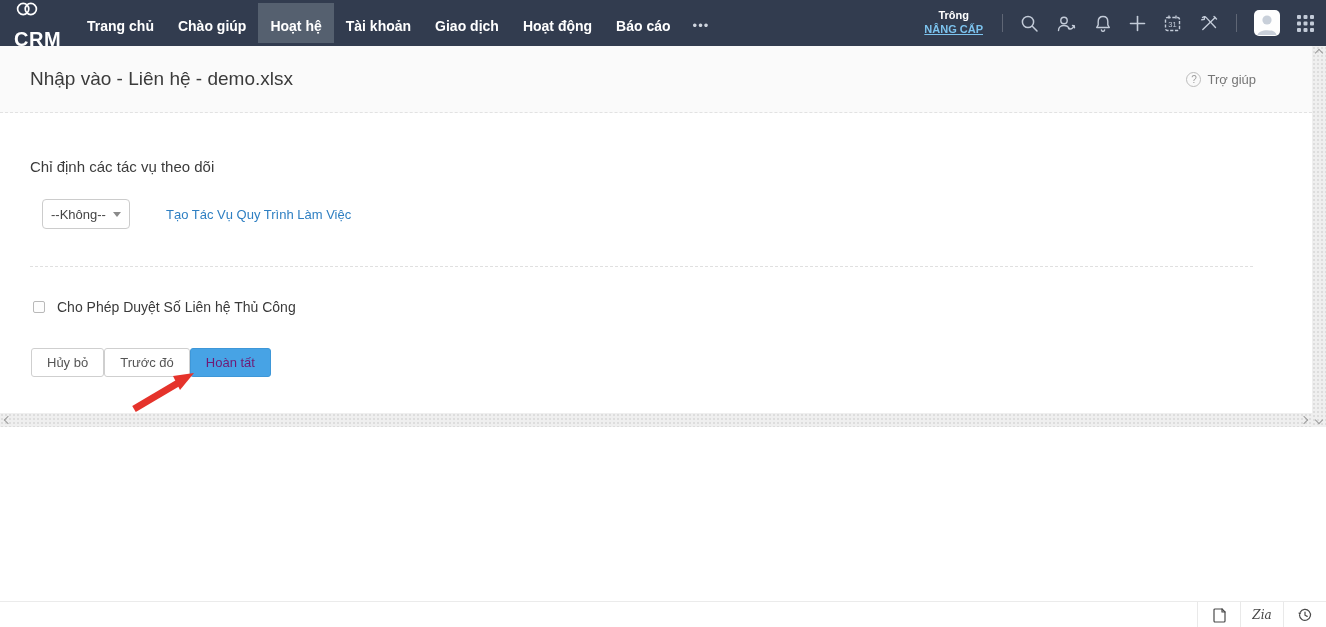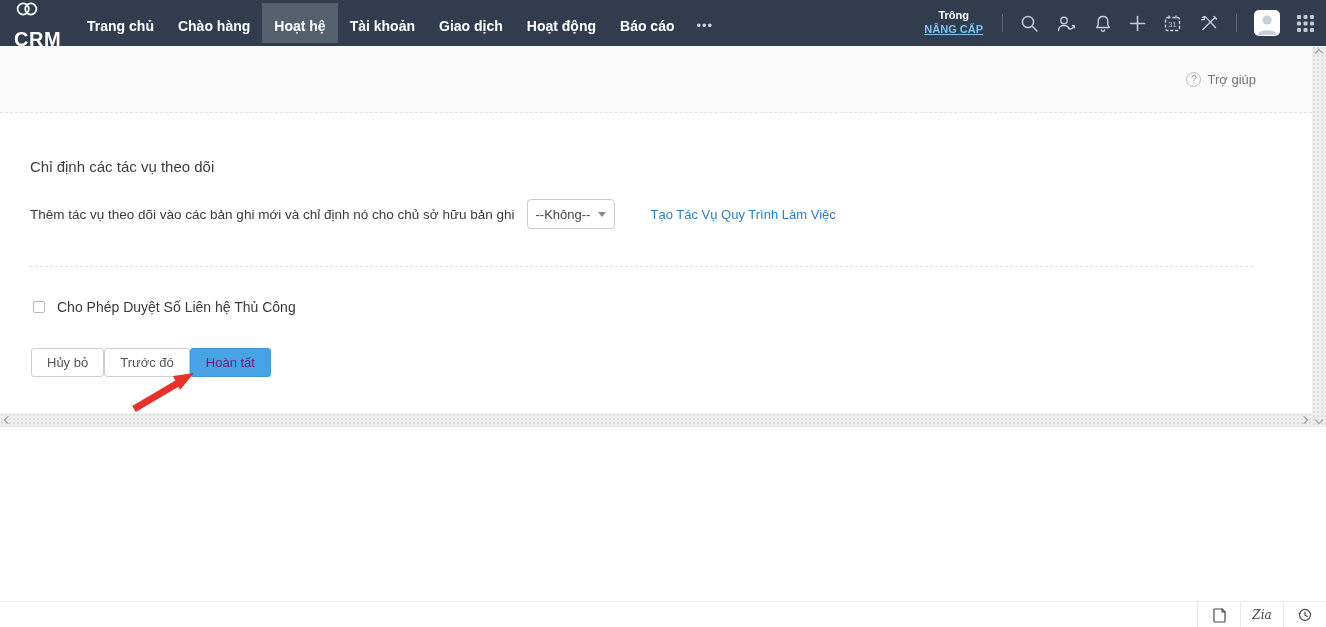--- a/index.html
+++ b/index.html
@@ -80,21 +80,21 @@
     <svg width="26" height="26" viewBox="0 0 26 26">
       <g fill="none" stroke="#ffffff" stroke-width="1.7">
         <circle cx="9.2" cy="13" r="5.6"></circle>
         <circle cx="16.8" cy="13" r="5.6"></circle>
       </g>
     </svg>
     <span class="brand-text">CRM</span>
   </div>
   <div class="menu">
     <span class="menu-item">Trang chủ</span>
-    <span class="menu-item">Chào hàng</span>
+    <span class="menu-item">Chào giúp</span>
     <span class="menu-item active">Hoạt hệ</span>
     <span class="menu-item">Tài khoản</span>
     <span class="menu-item">Giao dịch</span>
     <span class="menu-item">Hoạt động</span>
     <span class="menu-item">Báo cáo</span>
     <span class="menu-more">•••</span>
   </div>
 
   <div class="nav-right">
     <div class="trial">
@@ -162,30 +162,30 @@
           <rect x="13" y="6.5" width="4" height="4" rx="1"></rect>
         <rect x="0" y="13" width="4" height="4" rx="1"></rect>
           <rect x="6.5" y="13" width="4" height="4" rx="1"></rect>
           <rect x="13" y="13" width="4" height="4" rx="1"></rect>
       </svg>
     </span>
   </div>
 </div>
 
 <div class="titleband">
+  <span class="page-title">Nhập vào - Liên hệ - demo.xlsx</span>
   <span class="help">
     <span class="help-q">?</span>
     <span class="help-label">Trợ giúp</span>
   </span>
 </div>
 
 <div class="section-heading">Chỉ định các tác vụ theo dõi</div>
 
 <div class="assign-row">
-  <span class="assign-label">Thêm tác vụ theo dõi vào các bản ghi mới và chỉ định nó cho chủ sở hữu bản ghi</span>
   <div class="dropdown">
     <span class="dropdown-value">--Không--</span>
     <span class="caret"></span>
   </div>
   <span class="wf-link">Tạo Tác Vụ Quy Trình Làm Việc</span>
 </div>
 
 <div class="divider"></div>
 
 <div class="check-row">

